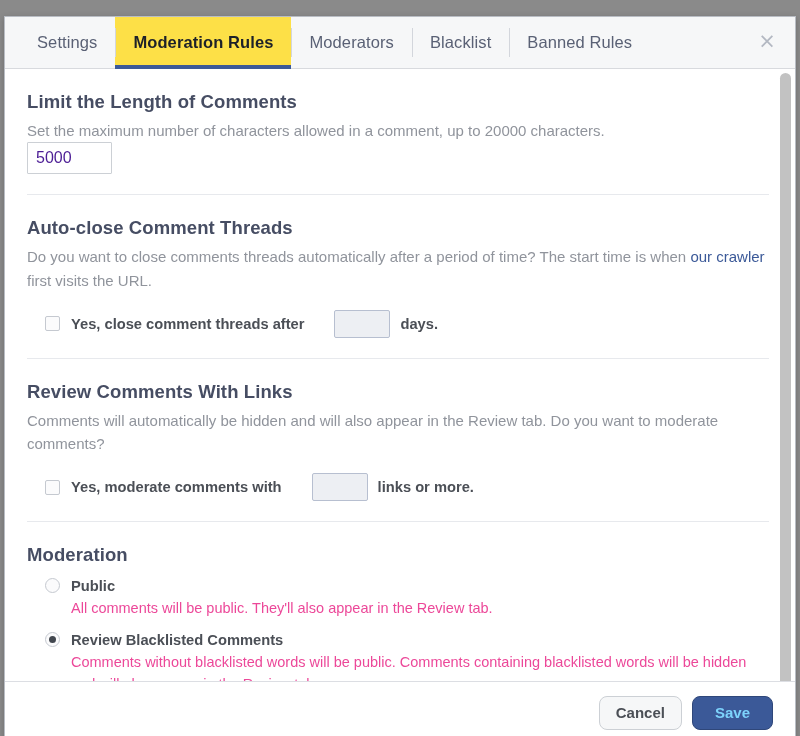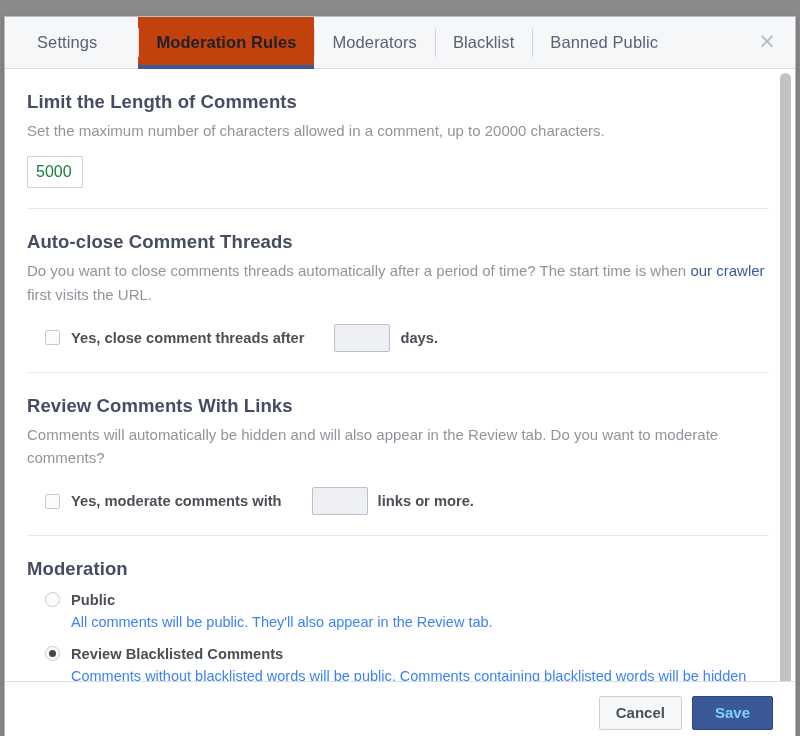--- a/index.html
+++ b/index.html
@@ -54,23 +54,22 @@
   .tab + .tab::before {
     content: "";
     position: absolute;
     left: 0; top: 11px; bottom: 11px;
     width: 1px;
     background: #d3d6dc;
   }
   .tab.active {
     color: #1d2129;
     font-weight: bold;
-    background: #c2410c;
+    background: #fde047;
     font-size: 16.5px;
-    margin-left: 23px;
   }
   .tab.active::after {
     content: "";
     position: absolute;
     left: 0; right: 0; bottom: -1px;
     height: 4px;
     background: #3b5998;
   }
   .close-btn {
     flex: 0 0 auto;
@@ -121,26 +120,25 @@
     max-width: 742px;
   }
   .sec-desc a {
     color: #3b5998;
     text-decoration: none;
     margin-top: 36px;
   }
 
   
   .num-input {
-    margin-top: 14px;
-    width: 56px;
+    width: 85px;
     height: 32px;
     border: 1px solid #ccd0d5;
     background: #ffffff;
-    color: #15803d;
+    color: #4c1d95;
     font-size: 16px;
     font-family: "Liberation Sans", sans-serif;
     padding: 0 8px;
     border-radius: 1px;
   }
 
   
   .check-row {
     display: flex;
     align-items: center;
@@ -198,21 +196,21 @@
     position: absolute;
     left: 50%; top: 50%;
     width: 7px; height: 7px;
     margin: -3.5px 0 0 -3.5px;
     border-radius: 50%;
     background: #42474f;
   }
   .radio-desc {
     margin: 3px 0 0 26px;
     font-size: 14.5px;
-    color: #3b82f6;
+    color: #ec4899;
     line-height: 1.55;
     max-width: 730px;
   }
 
   
   .scrollbar {
     position: absolute;
     top: 0; right: 2px;
     width: 15px;
     height: 100%;
@@ -238,21 +236,21 @@
     display: flex;
     align-items: center;
     justify-content: flex-end;
     padding-right: 22px;
     gap: 10px;
   }
   .btn {
     font-family: "Liberation Sans", sans-serif;
     font-size: 15px;
     font-weight: bold;
-    border-radius: 2px;
+    border-radius: 8px;
     padding: 0 16px;
     height: 34px;
     cursor: pointer;
     line-height: 32px;
   }
   .btn-cancel {
     background: #f6f7f8;
     border: 1px solid #ccd0d5;
     color: #4b4f56;
   }
@@ -276,21 +274,21 @@
       <div class="tab active">
         <span>Moderation Rules</span>
       </div>
       <div class="tab">
         <span>Moderators</span>
       </div>
       <div class="tab">
         <span>Blacklist</span>
       </div>
       <div class="tab">
-        <span>Banned Public</span>
+        <span>Banned Rules</span>
       </div>
     </div>
     <div class="close-btn">×</div>
   </div>
 
   <div class="body">
     <div class="scrollarea">
 
       <div class="section">
         <h3 class="sec-title">Limit the Length of Comments</h3>

